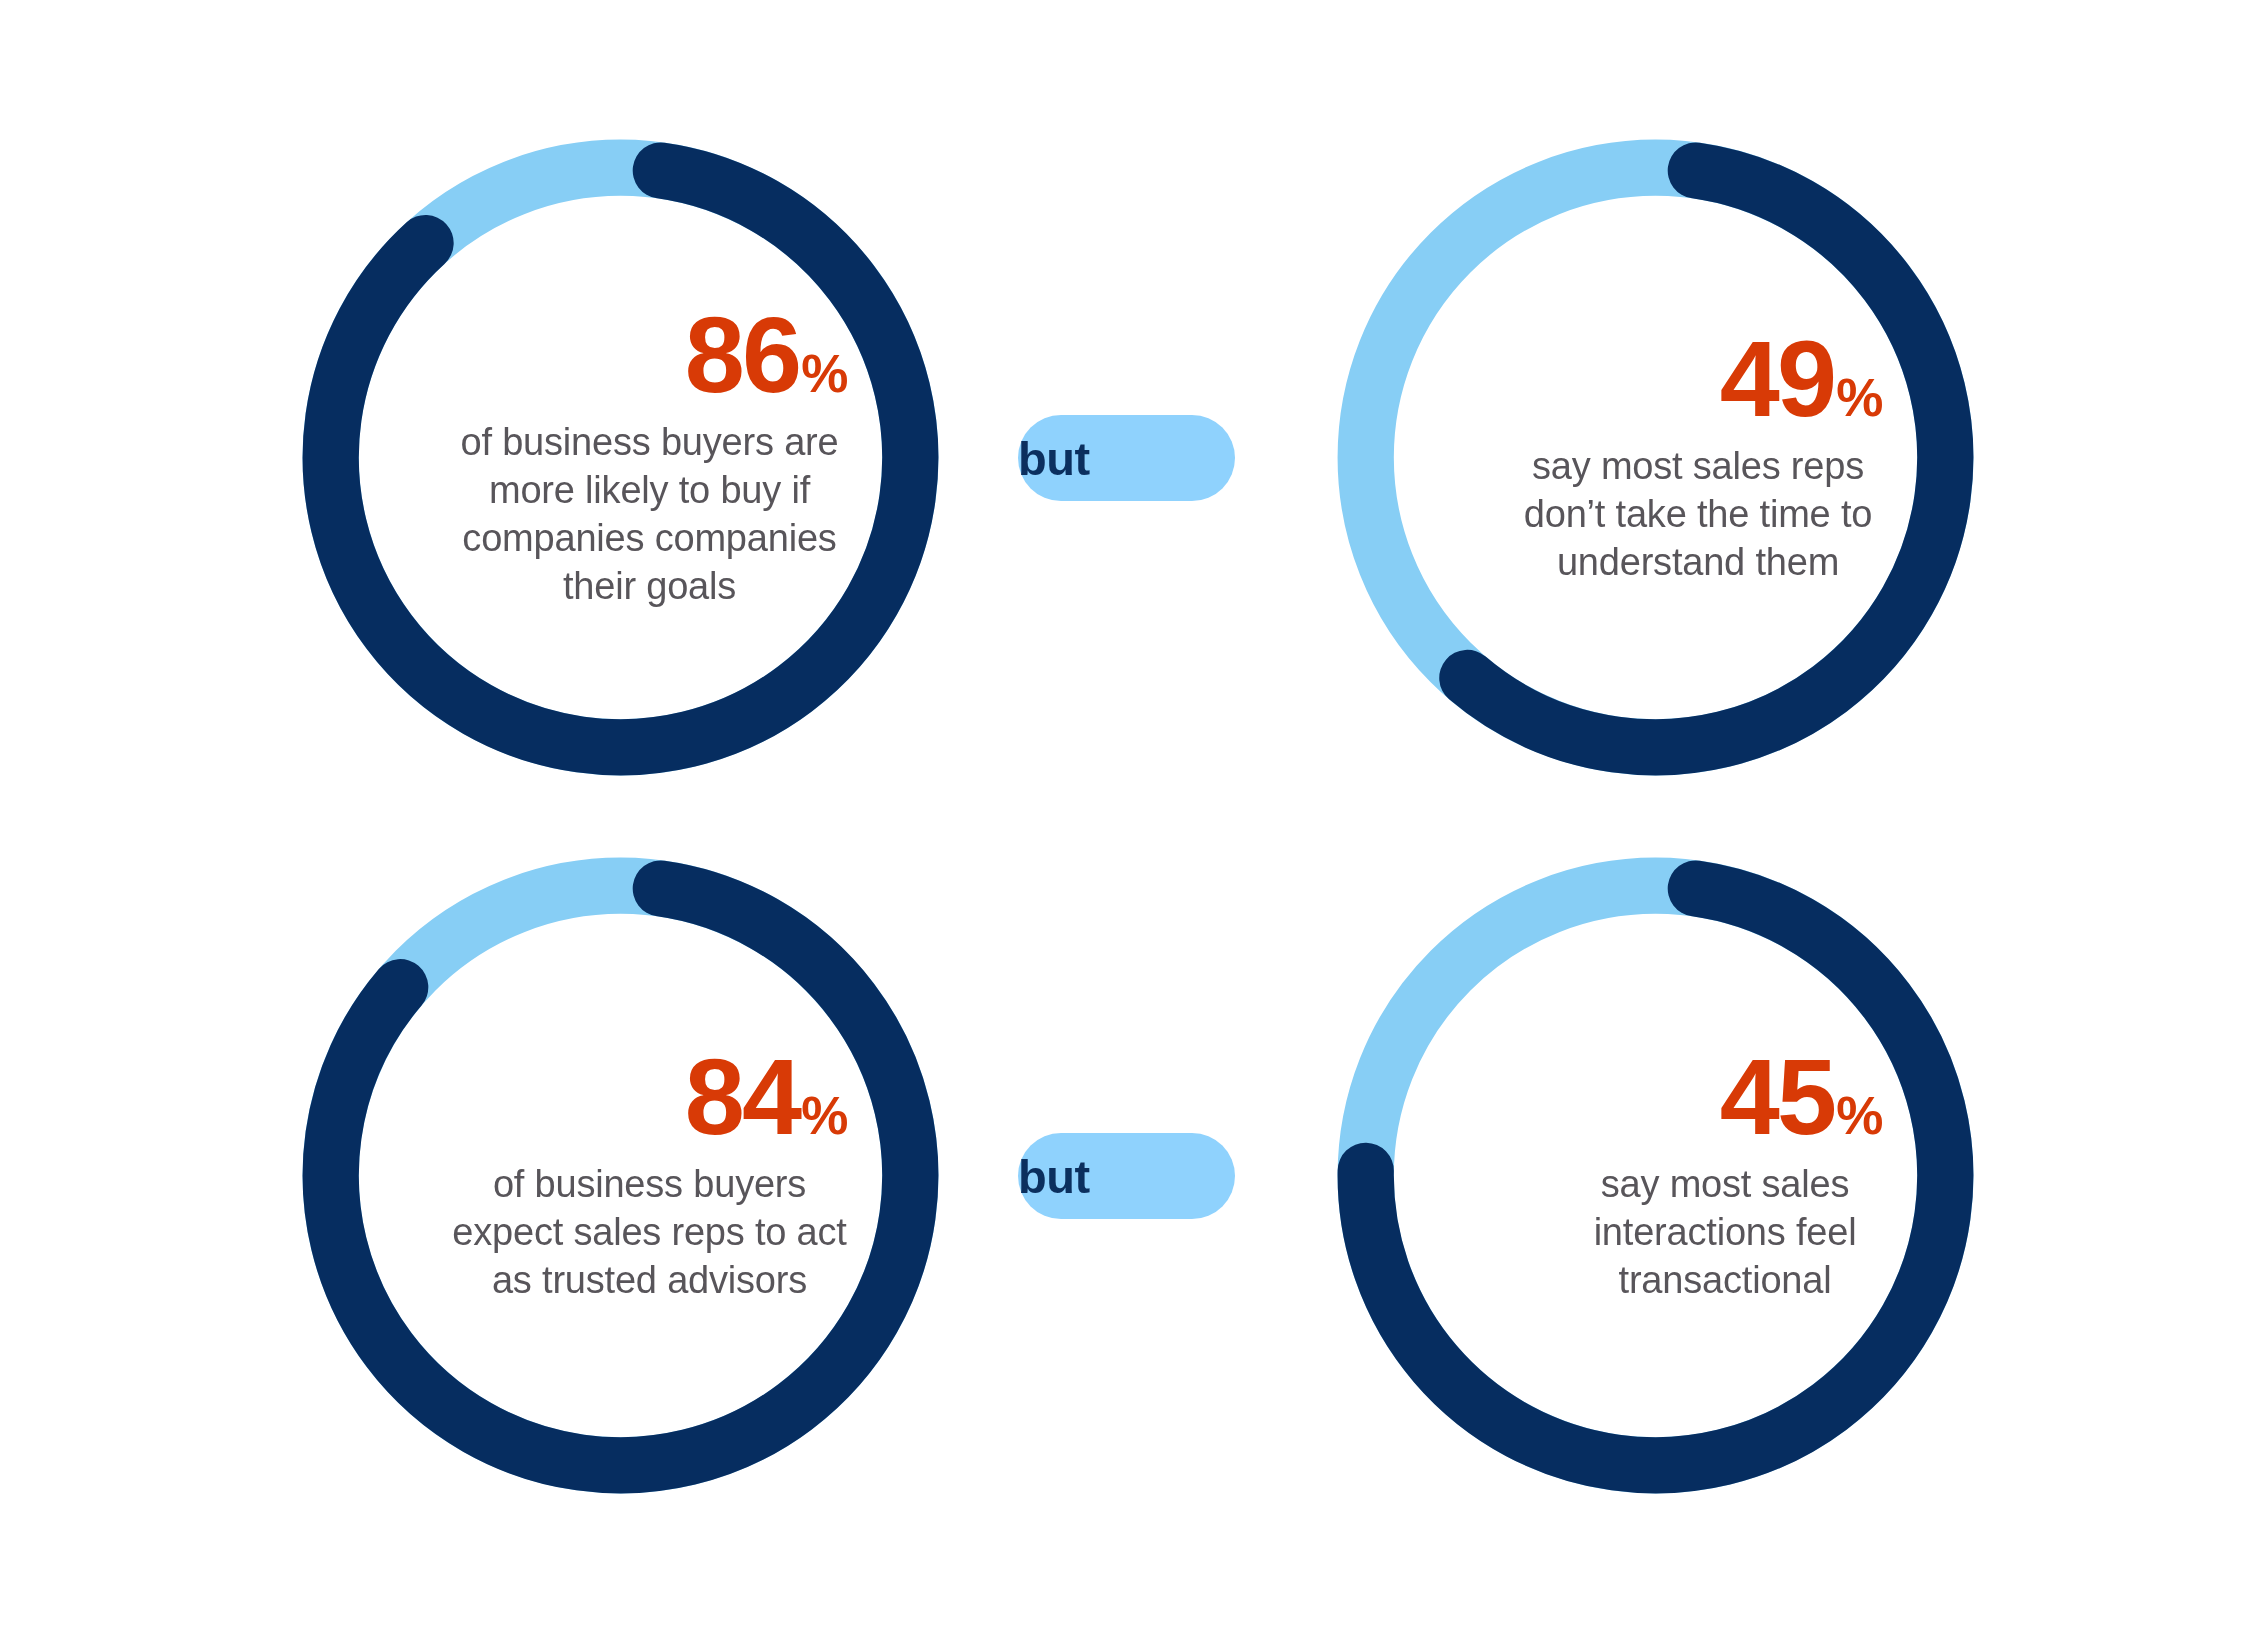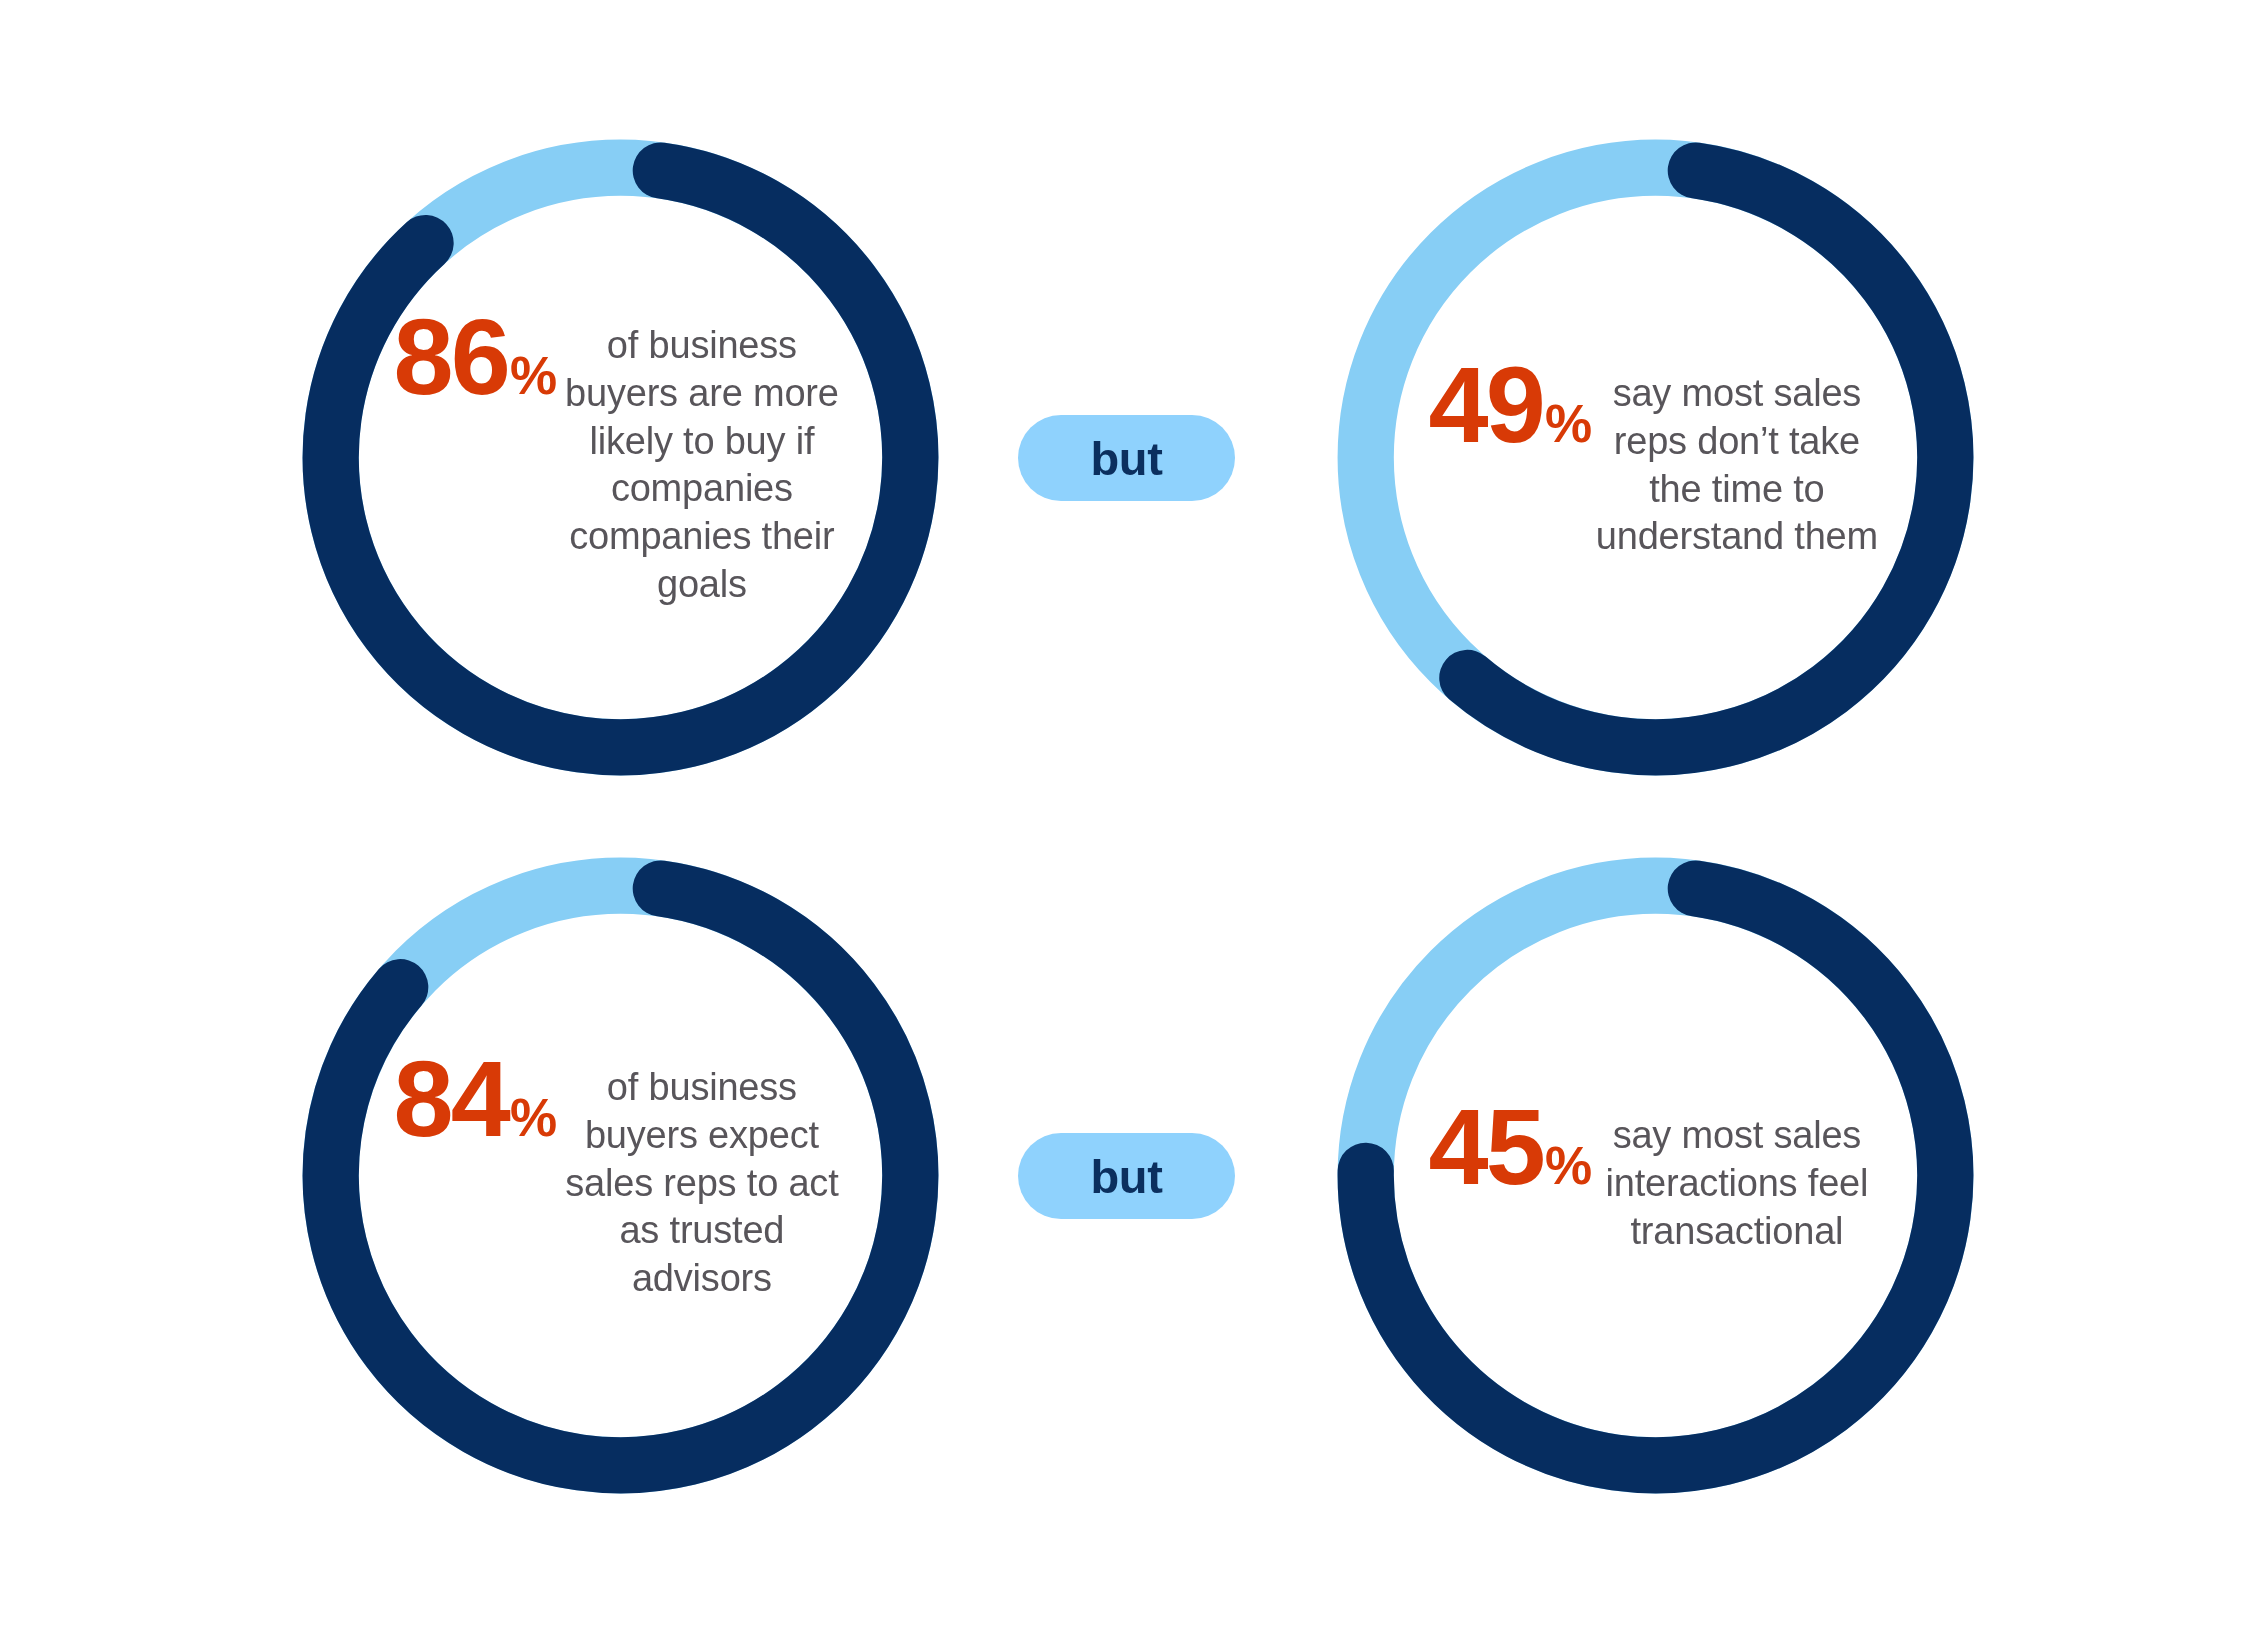--- a/index.html
+++ b/index.html
@@ -41,22 +41,22 @@
   }
 
   .donut-center {
     position: absolute;
     left: 50%;
     top: 50%;
     transform: translate(-50%, -50%);
     width: 454px;
     text-align: center;
     display: flex;
-    flex-direction: row;
-    align-items: flex-start;
+    flex-direction: column;
+    align-items: flex-end;
     justify-content: center;
   }
 
   .stat-number-row {
     display: flex;
     align-items: baseline;
     justify-content: center;
     color: #D83A06;
     line-height: 0.92;
     white-space: nowrap;
@@ -84,21 +84,21 @@
   }
   .caption-narrow { max-width: 369px; }
   .caption-mid    { max-width: 396px; }
   .caption-tight  { max-width: 315px; }
 
   
   .but-pill {
     position: absolute;
     display: flex;
     align-items: center;
-    justify-content: center;
+    justify-content: flex-start;
     background: #8FD2FD;
     border-radius: 450px;
     width: 217px;
     height: 86px;
     color: #0B2F5E;
     font-size: 47px;
     font-weight: 700;
     letter-spacing: -0.4px;
   }
 </style>

